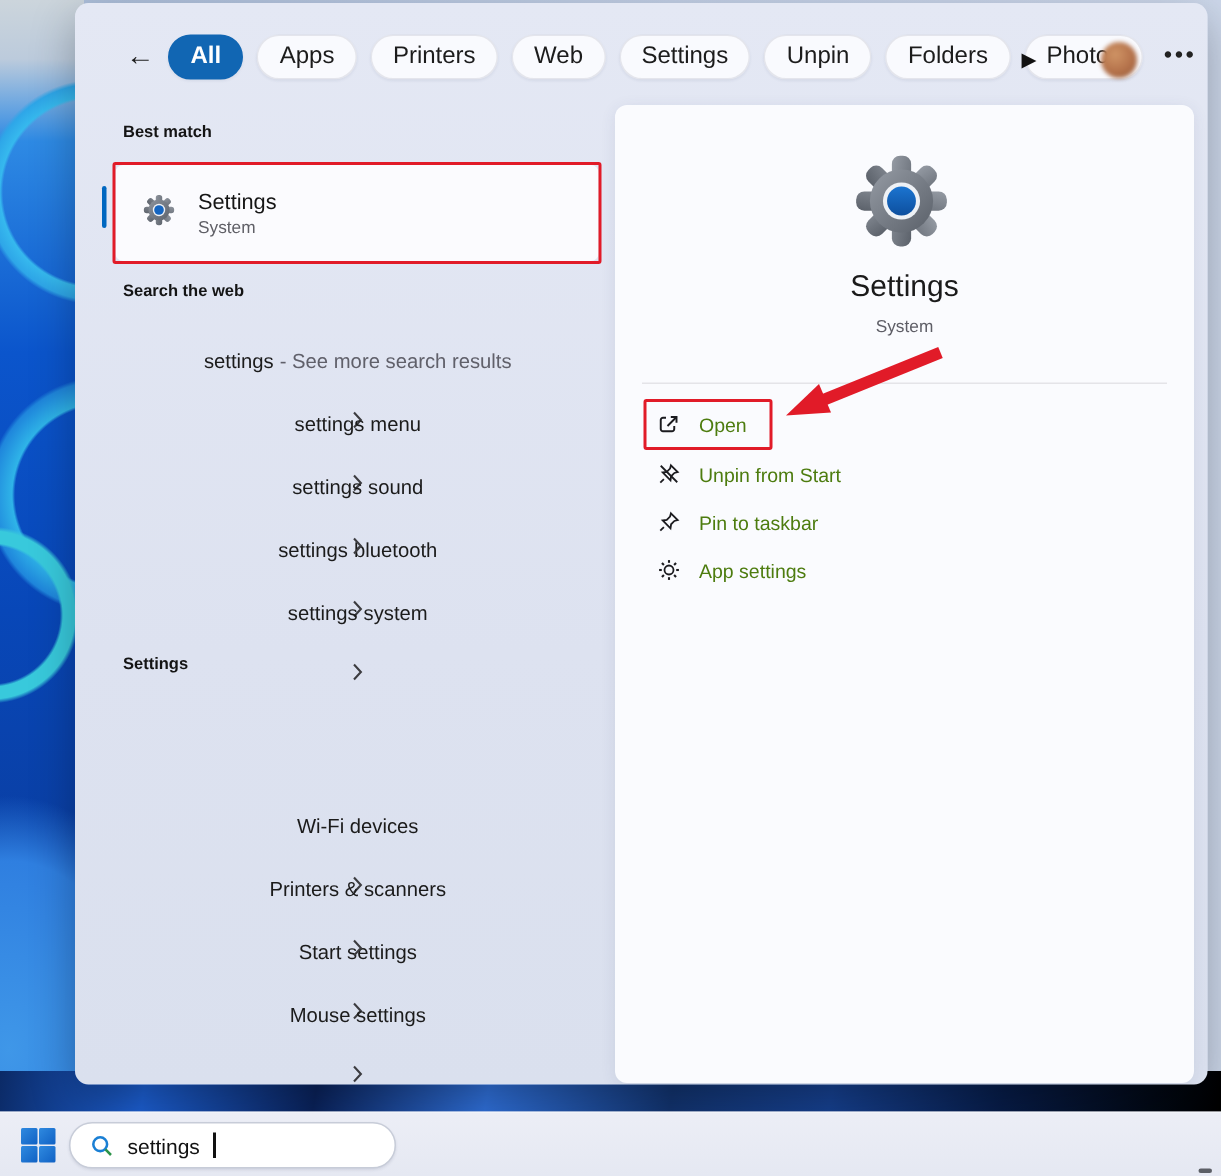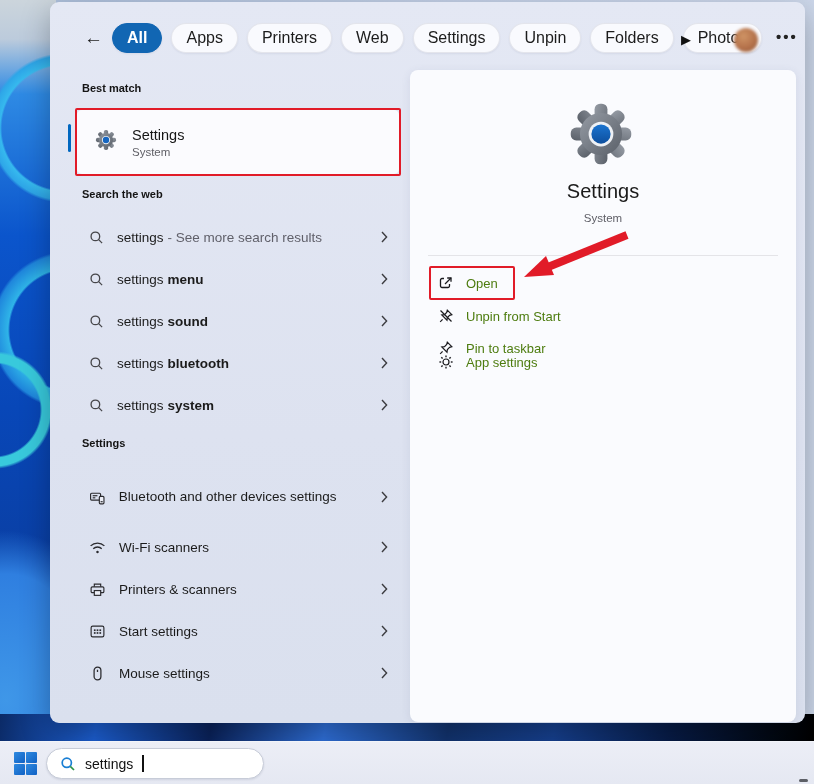--- a/index.html
+++ b/index.html
@@ -44,24 +44,24 @@
 
   
   .accent-pill { position:absolute; left:18px; top:122px; width:3px; height:28px; border-radius:2px; background:#0067c0; }
   .best-item { position:absolute; left:27px; top:108px; width:322px; height:64px; border-radius:5px;
     background:rgba(253,253,255,.92); display:flex; align-items:center; padding-left:18px; gap:15px; cursor:pointer; }
   .best-title { font-size:14.5px; color:#161616; }
   .best-sub { font-size:11.5px; color:#5f5f66; margin-top:3px; }
 
   
   .lrow { position:absolute; left:26px; width:326px; height:34px; display:flex; align-items:center;
-    padding:0 14px 0 13px; gap:13px; border-radius:4px; cursor:pointer; }
+    padding:0 14px 0 13px; gap:13px; border-radius:4px; cursor:pointer;flex-direction:column; }
   .lrow .txt { font-size:13.5px; color:#1b1b1b; }
   .lrow .grow { flex:1; }
-  .qb:not(:empty){ font-weight:700; margin-left:4px; }
+  .qb:not(:empty){ font-weight:400; margin-left:4px; }
   .qn:not(:empty){ color:#60606a; margin-left:4px; }
   .two-line { height:56px !important; }
   .two-line .txt { width:238px; line-height:1.55; }
   .chev { flex-shrink:0; }
 
   
   .card { position:absolute; left:360px; top:68px; width:386px; height:652px; border-radius:8px;
     background:#fafbfe; box-shadow:0 2px 10px rgba(60,70,110,.10); }
   .card-gear { position:absolute; left:158px; top:31px; }
   .card-title { position:absolute; left:0; top:110px; width:100%; text-align:center;
@@ -198,41 +198,27 @@
       </svg>
     <span class="txt"><span class="q">settings</span><span class="qb">system</span></span>
     <span class="grow"></span>
     <svg class="chev" width="7" height="12" viewBox="0 0 7 12" fill="none" stroke="#3c3c40" stroke-width="1.4">
         <polyline points="1,1 5.6,6 1,11"></polyline>
       </svg>
   </div>
 
   <div class="sec-header" style="top:435px">Settings</div>
 
-  <div class="lrow two-line" style="top:467px">
-    <svg width="17" height="17" viewBox="0 0 16 16" fill="none" stroke="#2b2b2f" stroke-width="1.1">
-      <rect x="1.5" y="4" width="9.5" height="6.5" rx="1"></rect>
-        <line x1="3.5" y1="6.3" x2="8" y2="6.3"></line>
-        <line x1="3.5" y1="8.3" x2="6" y2="8.3"></line>
-      <rect x="9.8" y="7" width="4.4" height="7" rx="1" fill="#eceef6"></rect>
-        <line x1="11" y1="12" x2="13" y2="12"></line>
-    </svg>
-    <span class="txt">Bluetooth and other devices settings</span>
-    <span class="grow"></span>
-    <svg class="chev" width="7" height="12" viewBox="0 0 7 12" fill="none" stroke="#3c3c40" stroke-width="1.4">
-        <polyline points="1,1 5.6,6 1,11"></polyline>
-      </svg>
-  </div>
   <div class="lrow" style="top:528px">
     <svg width="17" height="17" viewBox="0 0 16 16" fill="none" stroke="#2b2b2f" stroke-width="1.2">
       <path d="M1.5 6.5 a9.2 9.2 0 0 1 13 0"></path>
         <path d="M4 9.2 a5.6 5.6 0 0 1 8 0"></path>
         <circle cx="8" cy="12.2" r="1.2" fill="#2b2b2f" stroke="none"></circle>
     </svg>
-    <span class="txt">Wi-Fi scanners</span>
+    <span class="txt">Wi-Fi devices</span>
     <span class="grow"></span>
     <svg class="chev" width="7" height="12" viewBox="0 0 7 12" fill="none" stroke="#3c3c40" stroke-width="1.4">
         <polyline points="1,1 5.6,6 1,11"></polyline>
       </svg>
   </div>
   <div class="lrow" style="top:612px">
     <svg width="17" height="17" viewBox="0 0 16 16" fill="none" stroke="#2b2b2f" stroke-width="1.1">
       <rect x="2" y="3" width="12" height="10" rx="1.5"></rect>
       <g fill="#2b2b2f" stroke="none">
         <rect x="4.6" y="6" width="1.6" height="1.6"></rect>
@@ -323,21 +309,21 @@
     <div class="action" style="top:230px">
       <span class="aicon">
         <svg width="16" height="16" viewBox="0 0 16 16" fill="none" stroke="#1b1b1f" stroke-width="1.2">
           <path d="M9.3 2.2 L13.8 6.7 L11.6 7.3 L9.4 9.5 L9 12.2 L3.8 7 L6.5 6.6 L8.7 4.4 Z"></path>
           <line x1="4.6" y1="11.4" x2="2.2" y2="13.8"></line>
             <line x1="2.5" y1="2.5" x2="13.5" y2="13.5"></line>
         </svg>
       </span>
       <span class="alabel">Unpin from Start</span>
     </div>
-    <div class="action" style="top:276px">
+    <div class="action" style="top:294px">
       <span class="aicon">
         <svg width="16" height="16" viewBox="0 0 16 16" fill="none" stroke="#1b1b1f" stroke-width="1.2">
           <circle cx="8" cy="8" r="3"></circle>
           <g stroke-width="1.4">
             <line x1="8" y1="1.4" x2="8" y2="3.2"></line>
               <line x1="8" y1="12.8" x2="8" y2="14.6"></line>
             <line x1="1.4" y1="8" x2="3.2" y2="8"></line>
               <line x1="12.8" y1="8" x2="14.6" y2="8"></line>
             <line x1="3.3" y1="3.3" x2="4.6" y2="4.6"></line>
               <line x1="11.4" y1="11.4" x2="12.7" y2="12.7"></line>

